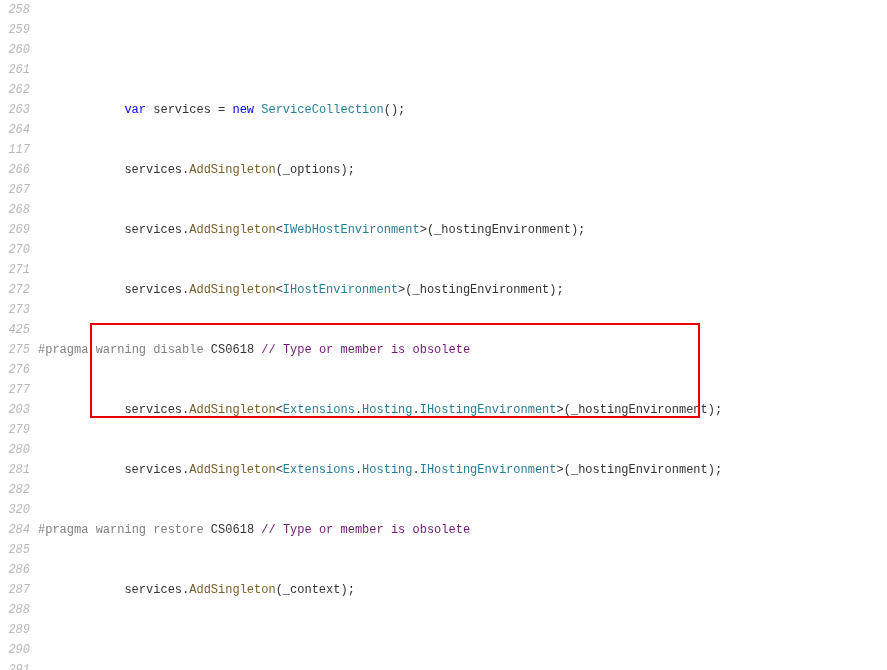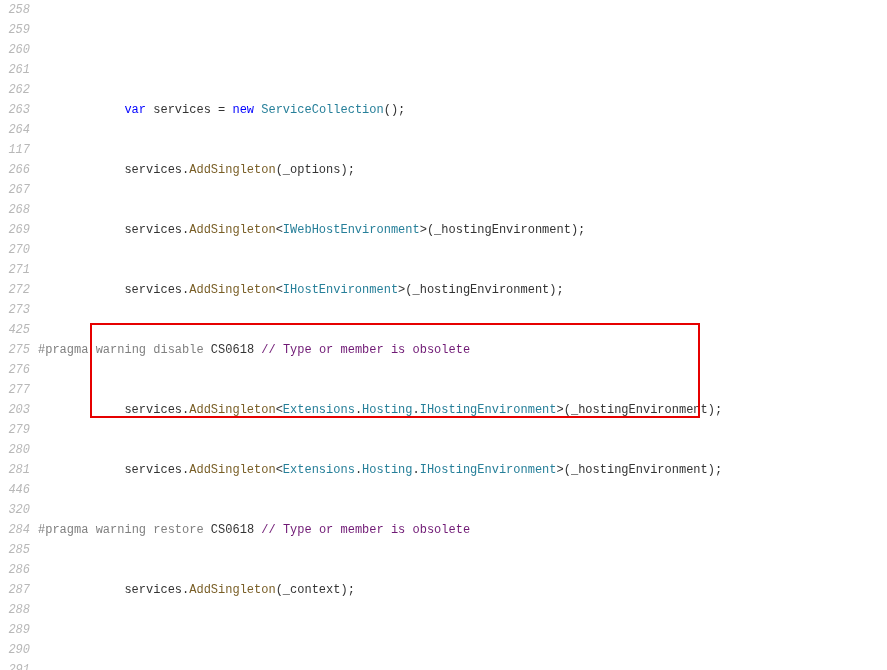--- a/index.html
+++ b/index.html
@@ -44,21 +44,21 @@
     <div>272</div>
     <div>273</div>
     <div>425</div>
     <div>275</div>
     <div>276</div>
     <div>277</div>
     <div>203</div>
     <div>279</div>
     <div>280</div>
     <div>281</div>
-    <div>446</div>
+    <div>282</div>
     <div>320</div>
     <div>284</div>
     <div>285</div>
     <div>286</div>
     <div>287</div>
     <div>288</div>
     <div>289</div>
     <div>290</div>
     <div>291</div>
   </div>

